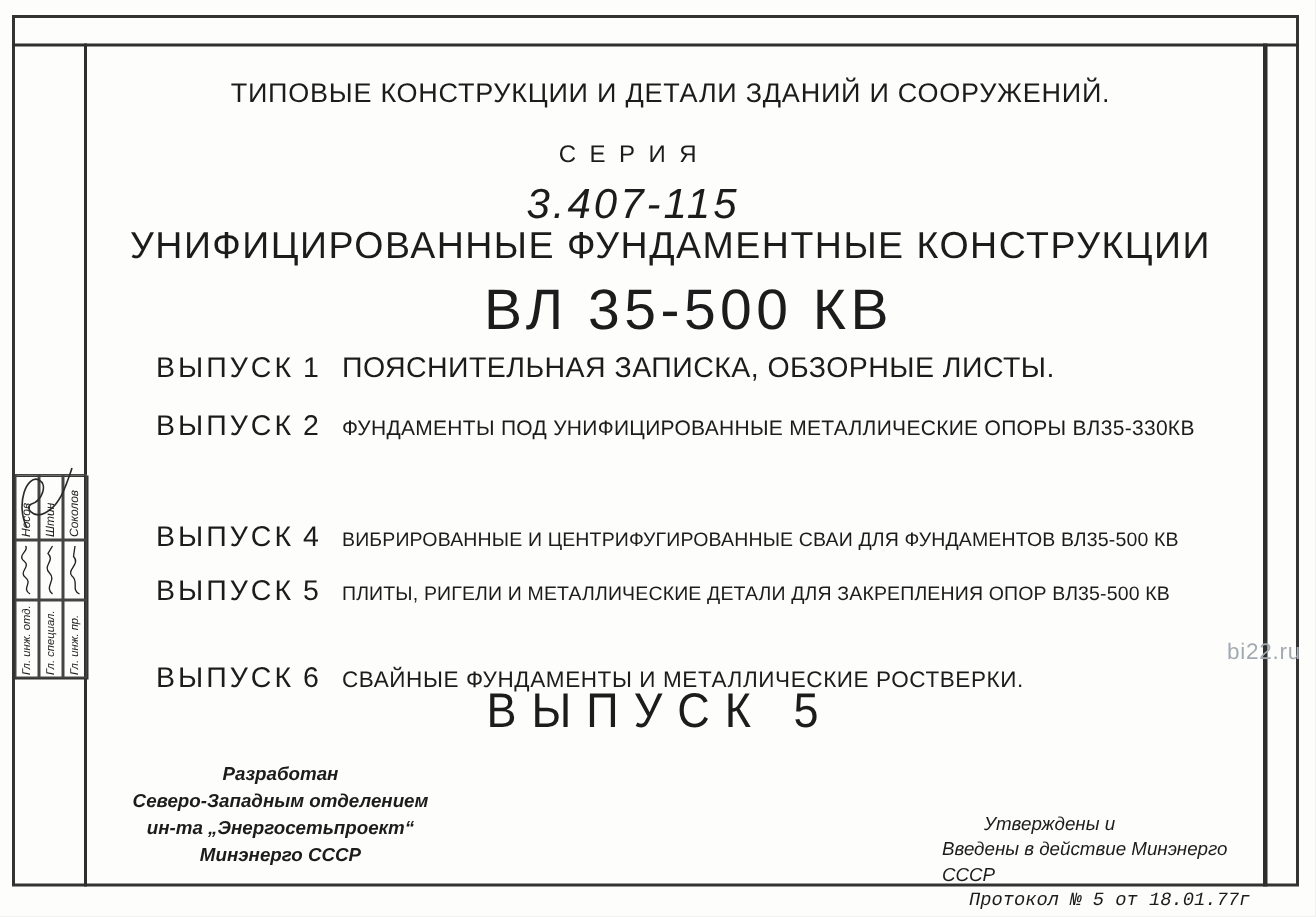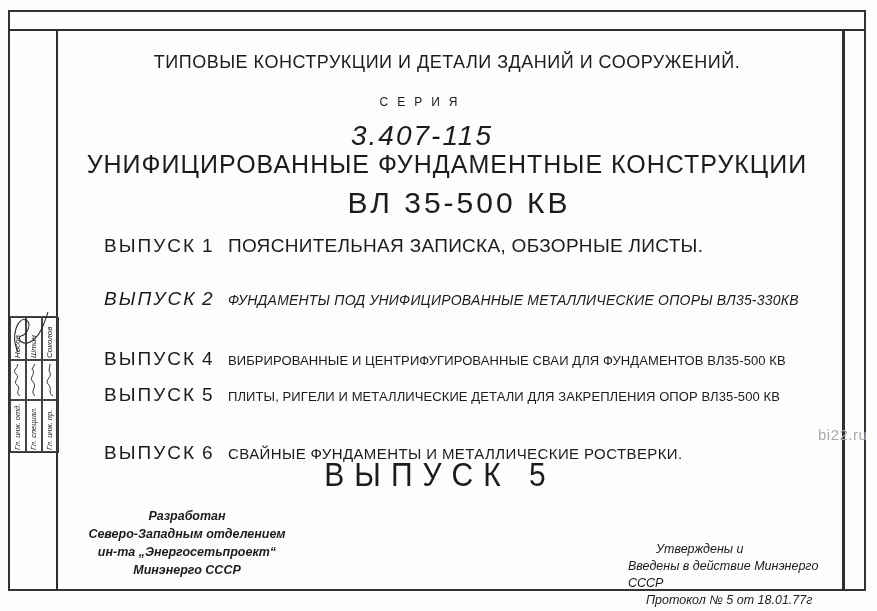--- a/index.html
+++ b/index.html
@@ -13,44 +13,44 @@
   
   .frame-outer { left:8px; top:10px; width:858px; height:581px; border:2px solid #333; box-sizing:border-box; }
   .frame-inner-top { left:8px; top:29px; width:858px; height:2px; background:#2e2e2e; }
   .frame-inner-right { left:842px; top:29px; width:3px; height:562px; background:#2e2e2e; }
   .margin-divider { left:56px; top:29px; width:2px; height:562px; background:#2e2e2e; }
 
   
   .cline { left:59px; width:784px; text-align:center; white-space:nowrap; }
   .gost { text-transform:uppercase; }
   .doc-header   { top:52px;  font-size:18px; letter-spacing:.5px; transform:translateX(-4px); }
-  .series-label { top:95px;  font-size:12px; letter-spacing:9px;  transform:translateX(-28px); }
+  .series-label { top:95px;  font-size:16px; letter-spacing:9px;  transform:translateX(-28px); }
   .series-num   { top:120px; font-size:28px; font-style:italic; letter-spacing:2px; transform:translateX(-29px); }
   .title-1      { top:150px; font-size:25px; letter-spacing:1px; transform:translateX(-4px); }
-  .title-2      { top:186px; font-size:30px; letter-spacing:3px; transform:translateX(8px);text-align:center; }
+  .title-2      { top:186px; font-size:38px; letter-spacing:3px; transform:translateX(8px);text-align:center; }
   .current-issue{ top:458px; font-size:30px; letter-spacing:10px; transform:translateX(-11px) scaleY(1.08); }
 
   
   .issue-row { position:absolute; left:104px; white-space:nowrap; }
   .issue-label { display:inline-block; width:98px; font-size:19px; letter-spacing:2px; }
   .issue-num   { display:inline-block; width:26px; font-size:19px; text-align:left; }
   .issue-desc  { vertical-align:baseline; }
   .d-big { font-size:19px; letter-spacing:.3px; }
   .d-14  { font-size:14px; letter-spacing:.2px; }
   .d-13  { font-size:13px; letter-spacing:.1px; }
   .d-15  { font-size:15px; letter-spacing:.4px; }
-  .r1 { top:235px; } .r2 { top:288px;font-style:italic; } .r3 { top:311px; }
+  .r1 { top:235px; } .r2 { top:274px; } .r3 { top:311px; }
   .r4 { top:348px; } .r5 { top:384px; } .r6 { top:442px; }
 
   
   .dev-block { left:88px; top:507px; width:198px; text-align:center;
                font-style:italic; font-size:12.5px; line-height:18px;font-weight:bold; }
   .appr-block { left:628px; top:541px; width:218px;
                 font-style:italic; font-size:12.5px; line-height:17px; }
-  .appr-l1 { padding-left:28px;font-style:italic; } .appr-l3 { padding-left:18px; }
+  .appr-l1 { padding-left:28px;font-style:italic; } .appr-l3 { padding-left:18px;font-family:Liberation Mono, monospace; }
 
   
   .stamp-wrap { left:9px; top:315px; width:47px; height:138px; }
   .stamp-rot  { width:138px; height:47px; transform:rotate(-90deg) translateX(-100%);
                 transform-origin:0 0; }
   .stamp-table { display:grid; grid-template-columns:52px 40px 44px;
                  border:1px solid #333; width:136px; box-sizing:border-box; }
   .stamp-cell { border:0.5px solid #444; height:14px; overflow:hidden;
                 font-size:7.5px; line-height:14px; padding-left:1px; white-space:nowrap; }
   .stamp-title { font-style:italic; }

